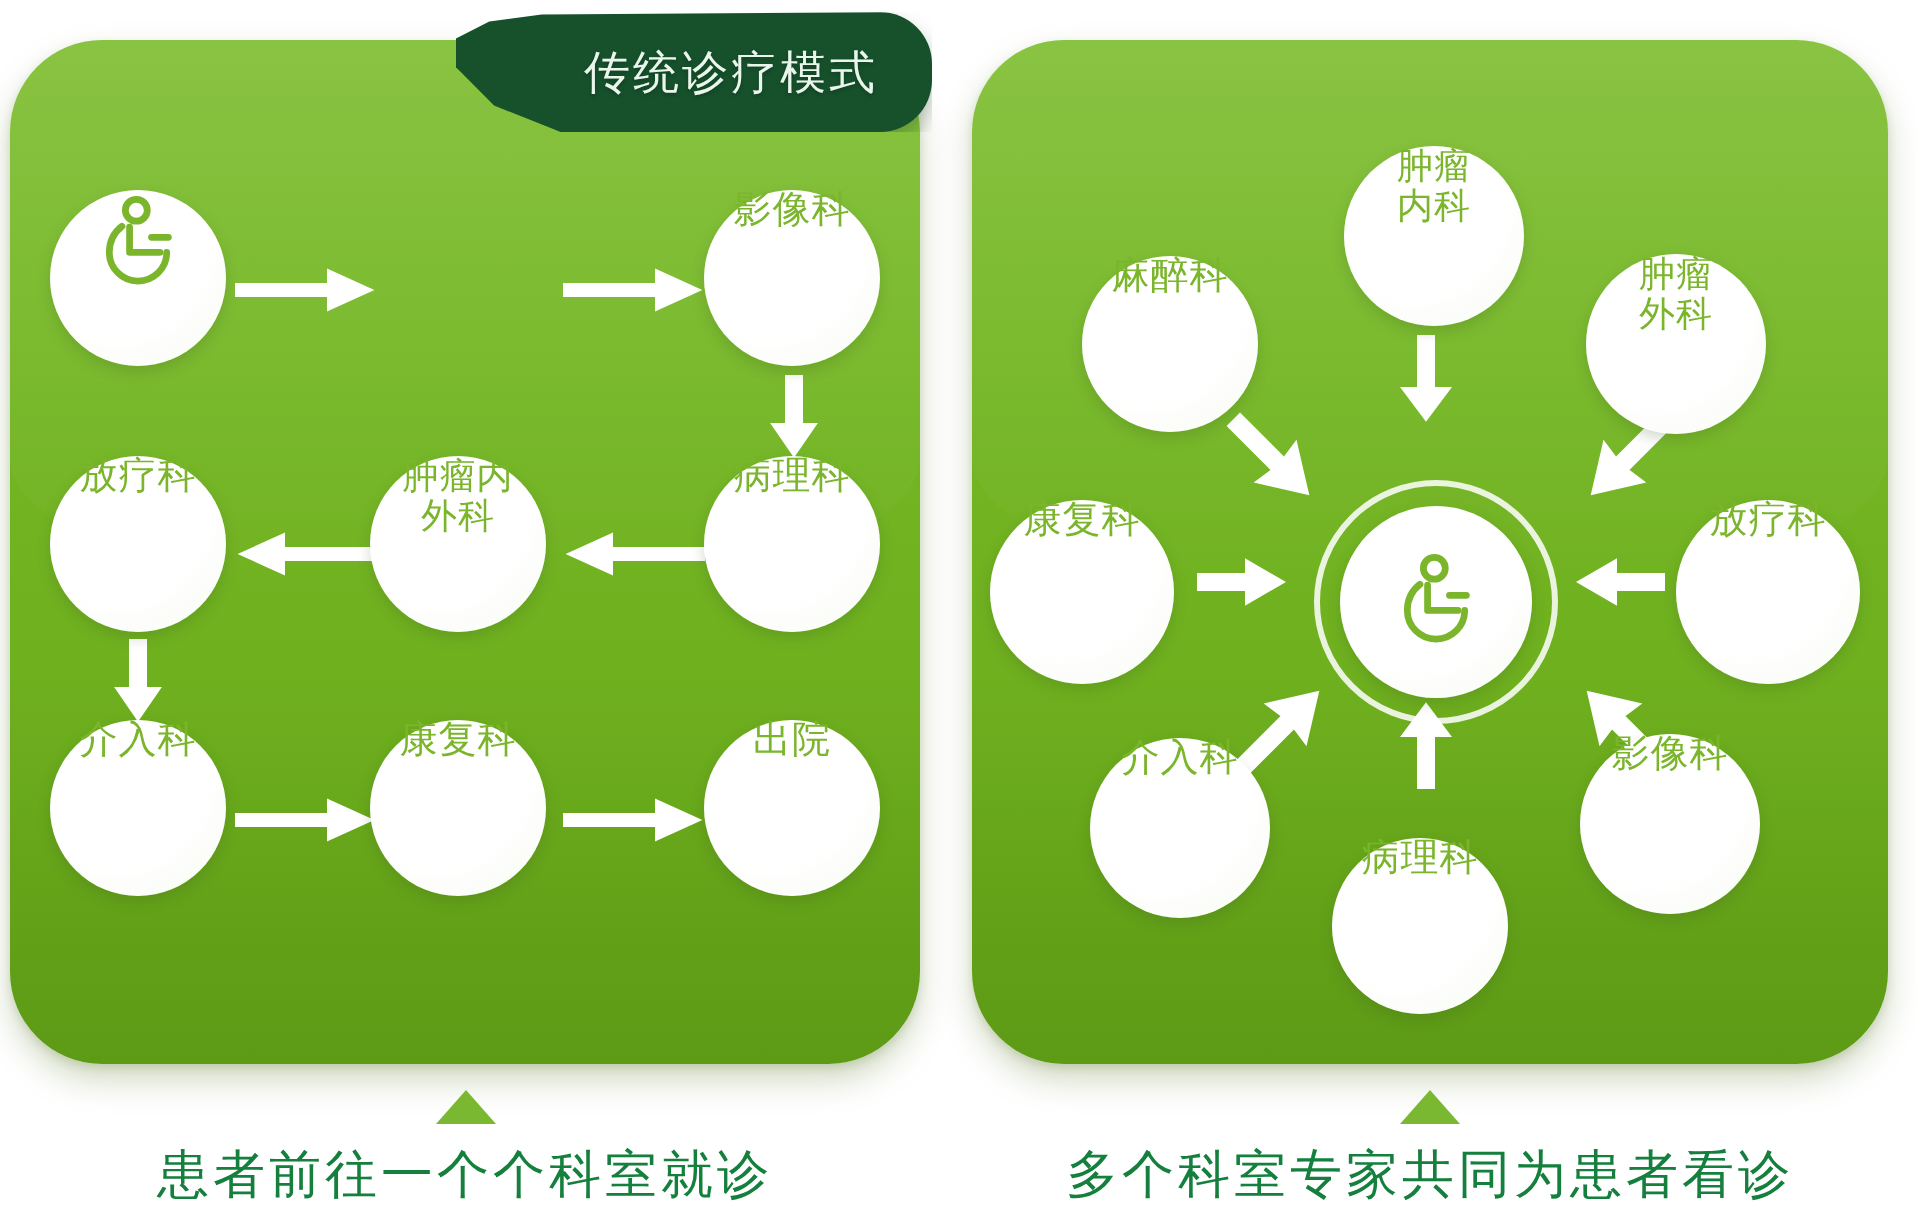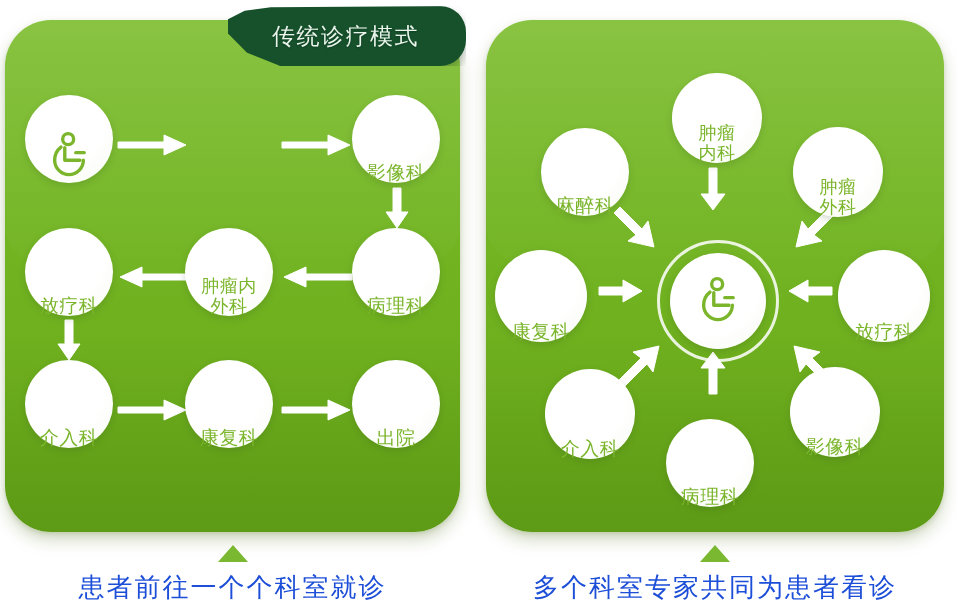--- a/index.html
+++ b/index.html
@@ -42,35 +42,35 @@
   .ribbon .ribbon-text{
     font-size:23px;letter-spacing:1.5px;white-space:nowrap;
     font-weight:400;
     text-shadow:0 1px 2px rgba(0,0,0,.25);
   }
   #ribbon-left{
     left:228px;top:6px;width:238px;
     border-radius:0 26px 26px 0;
     clip-path:polygon(0% 22%, 7% 8%, 18% 2%, 100% 0%, 100% 100%, 22% 100%, 8% 78%, 0% 46%);
   }
-  #ribbon-left .ribbon-text{margin-left:44px;}
+  #ribbon-left .ribbon-text{margin-left:64px;}
   #ribbon-right{
     left:556px;top:6px;width:390px;
     border-radius:0 26px 26px 0;
     clip-path:polygon(0% 20%, 7% 7%, 17% 1%, 100% 0%, 100% 100%, 14% 100%, 5% 74%, 0% 42%);
   }
   #ribbon-right .ribbon-text{margin-left:56px;}
 
   
   .node{
     position:absolute;
     border-radius:50%;
     background:radial-gradient(circle at 38% 32%, #ffffff 55%, #f7fbf2 100%);
     box-shadow:0 3px 7px rgba(60,90,30,.22);
-    display:flex;align-items:flex-end;justify-content:center;
+    display:flex;align-items:flex-start;justify-content:center;
     text-align:center;
     color:#7ab52b;
     line-height:1.12;
     z-index:3;
   }
   .node .lbl{font-size:19px;letter-spacing:.5px;padding:0 4px;}
   .node.two-line .lbl{font-size:18px;}
 
   
   .wheel-icon{width:54px;height:54px;display:block;}
@@ -93,21 +93,21 @@
 
   
   .arrow{position:absolute;z-index:2;}
   .arrow svg{display:block;overflow:visible;}
   .arrow path,.arrow line{stroke:#ffffff;fill:#ffffff;}
 
   
   .caption{
     position:absolute;
     text-align:center;
-    color:#1d4ed8;
+    color:#15803d;
     font-size:26px;
     letter-spacing:2px;
     white-space:nowrap;
   }
   #caption-left{left:5px;top:570px;width:455px;}
   #caption-right{left:486px;top:570px;width:458px;}
   .tri{
     position:absolute;
     width:0;height:0;
     border-left:15px solid transparent;

